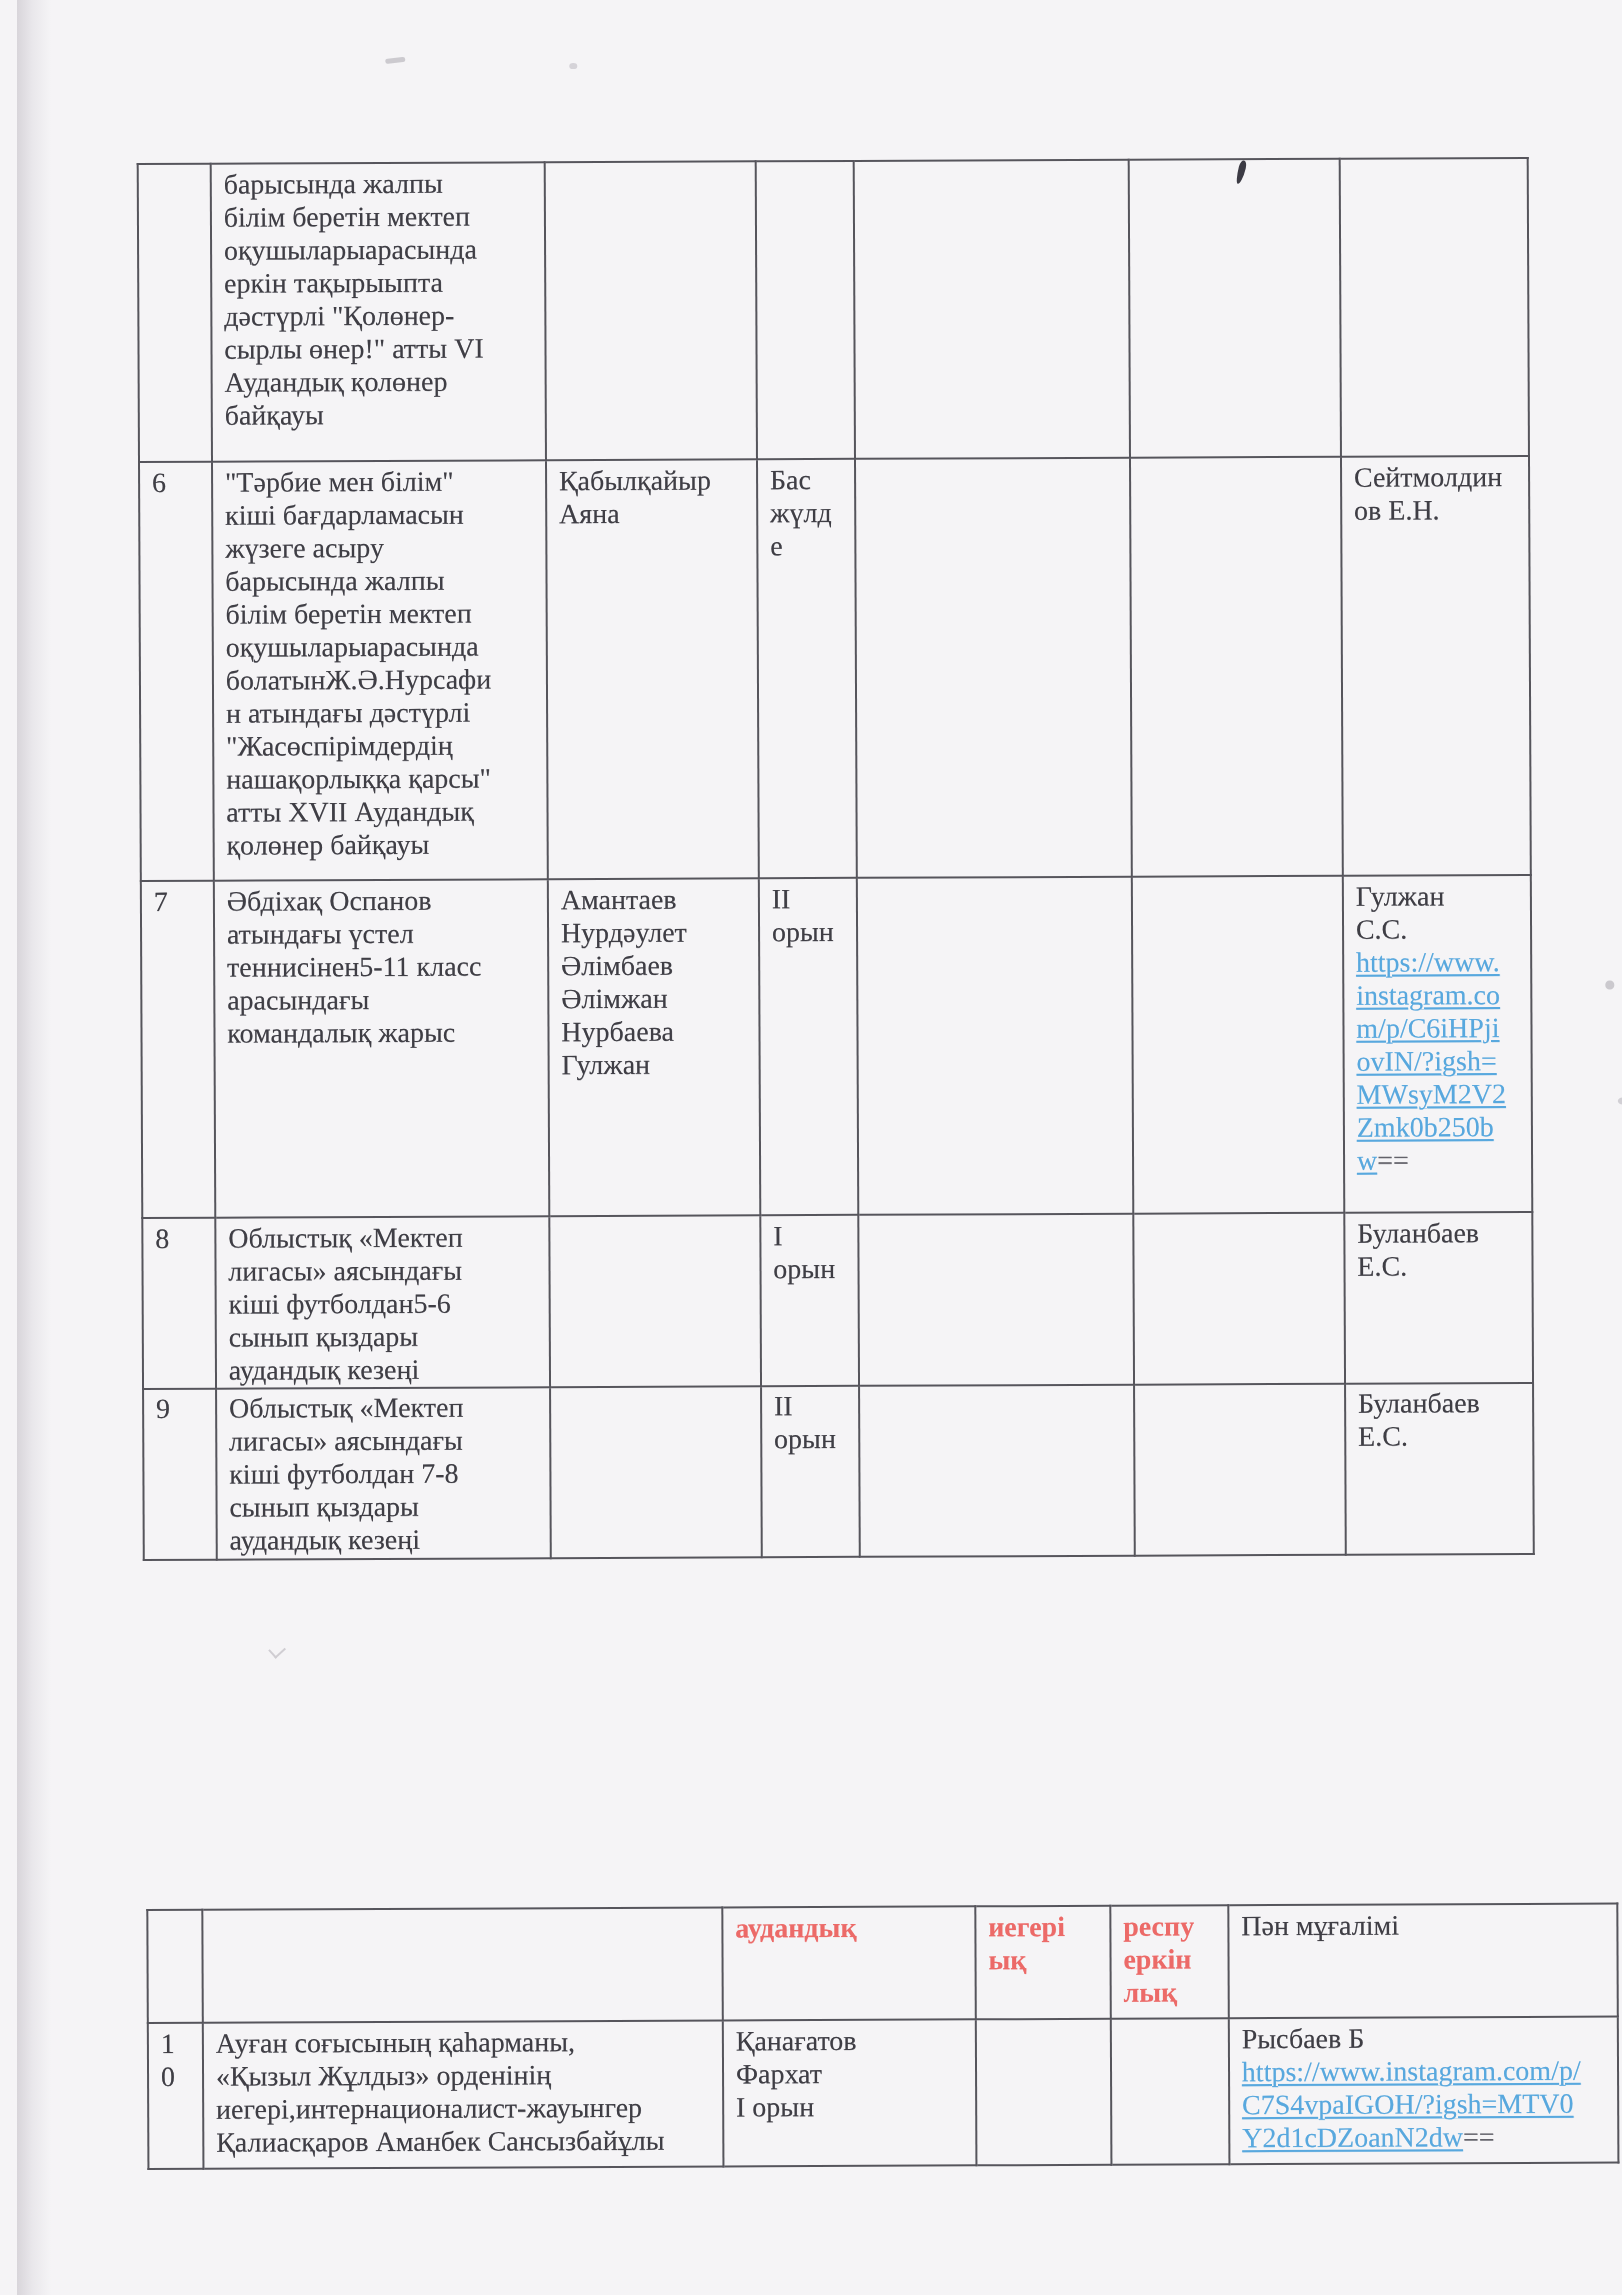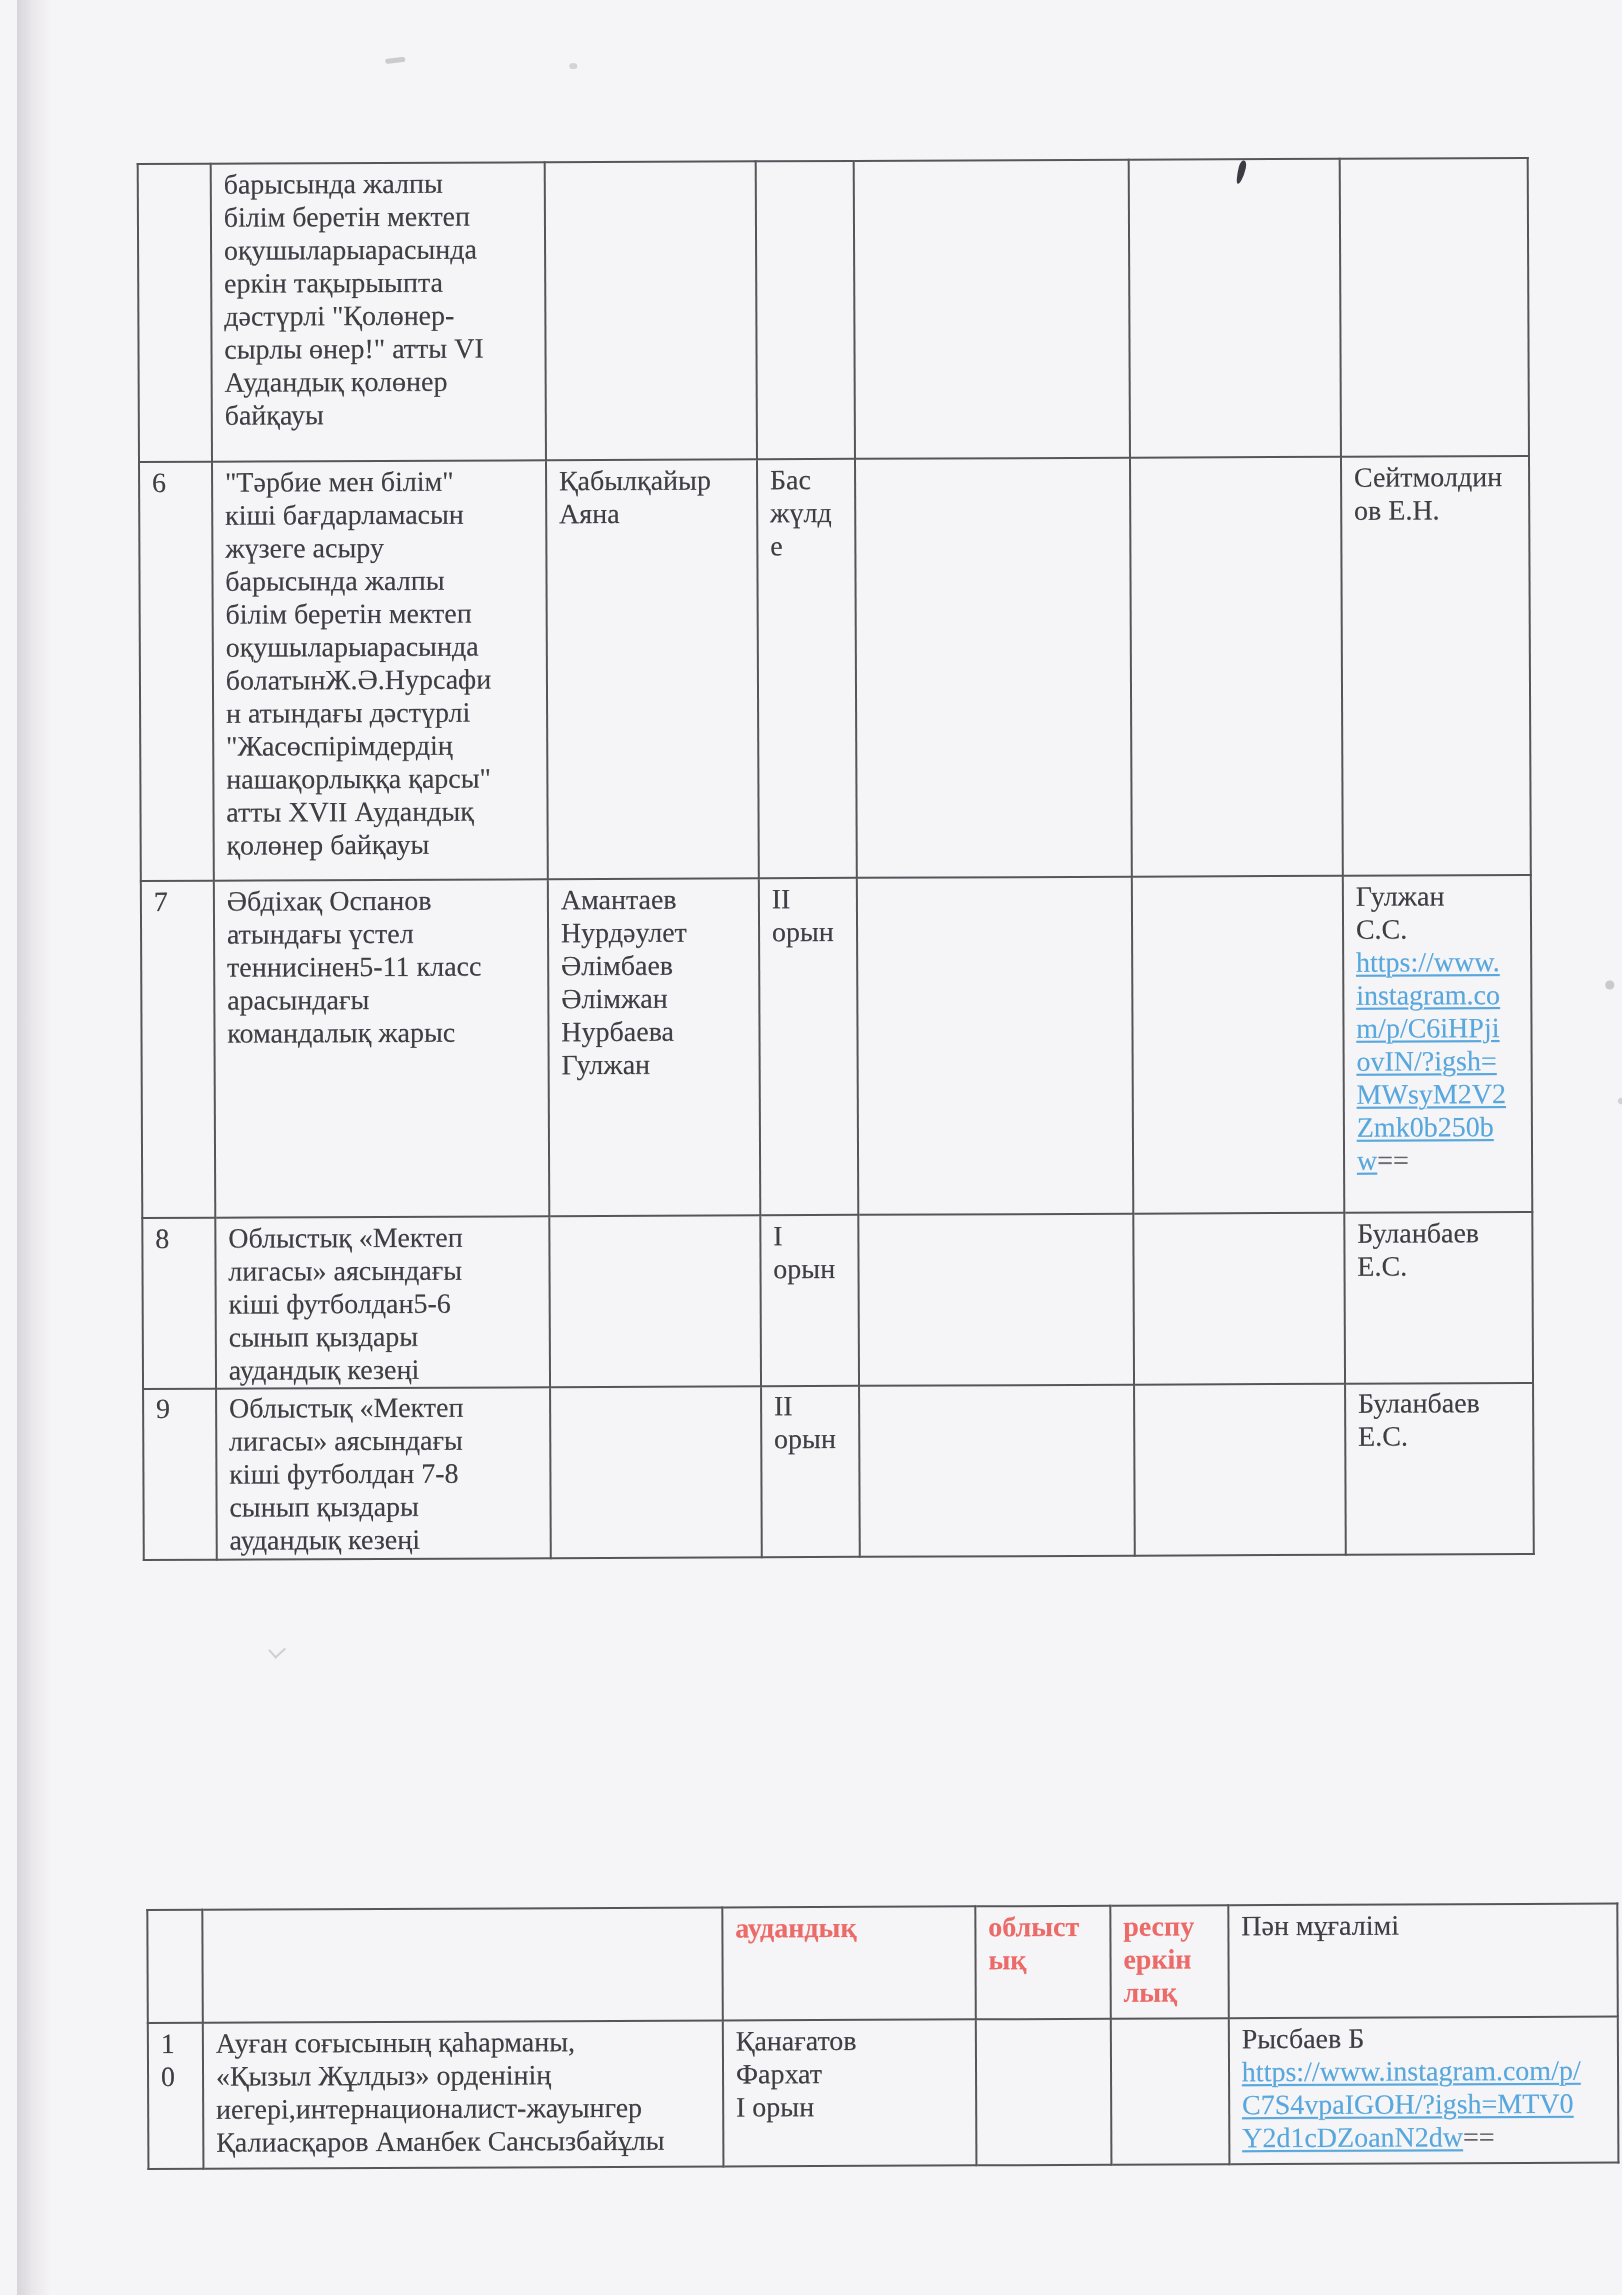--- a/index.html
+++ b/index.html
@@ -199,21 +199,21 @@
           <col style="width:253px">
           <col style="width:135px">
           <col style="width:118px">
           <col style="width:389px">
       </colgroup>
       <tbody>
         <tr class="hrow">
           <th></th>
           <th></th>
           <th class="hdr-red">аудандық</th>
-          <th class="hdr-red">облыст
+          <th class="hdr-red">иегері
 ық</th>
           <th class="hdr-red">респу
 еркін
 лық</th>
           <th>Пән мұғалімі</th>
         </tr>
         <tr class="r0">
           <td>1
 0</td>
           <td>Ауған соғысының қаһарманы,

